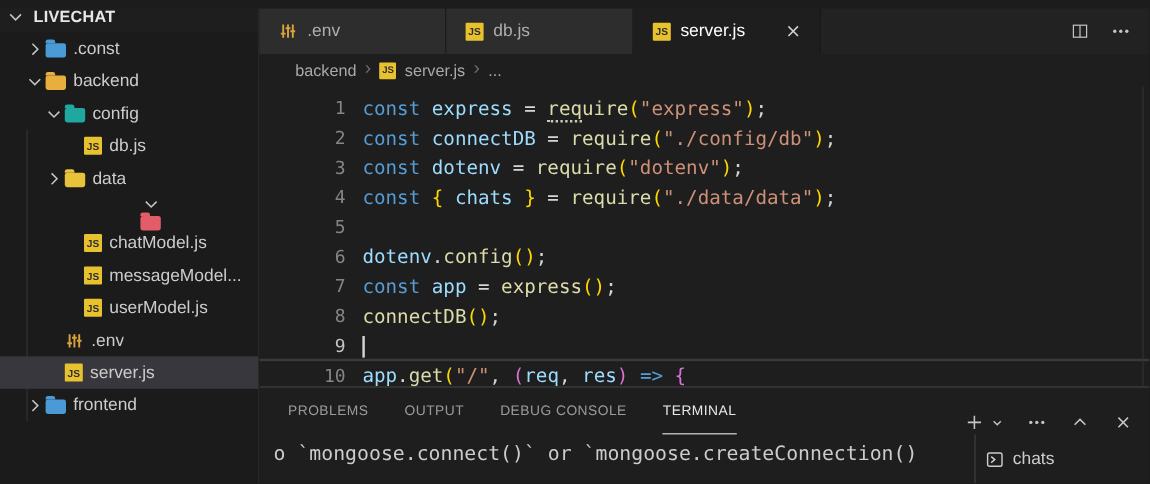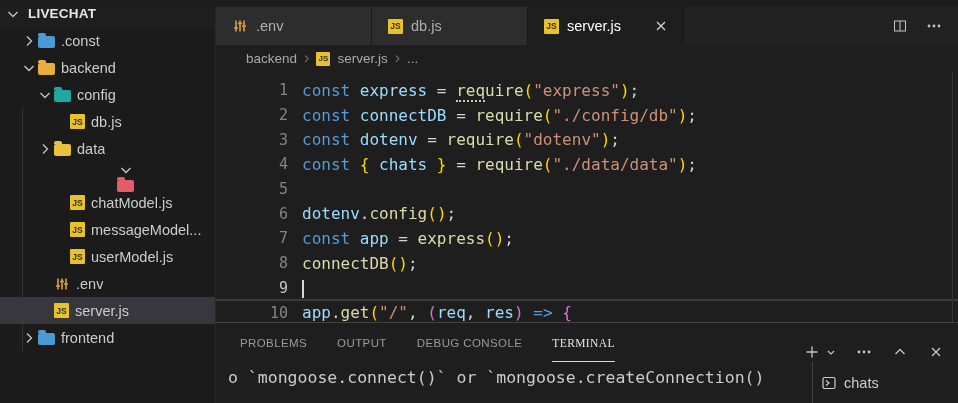--- a/index.html
+++ b/index.html
@@ -60,21 +60,21 @@
   .cline.active .gutter { color:#c6c6c6; }
   .dots { border-bottom:2px dotted #c9c9b8; }
   .cursor { display:inline-block; width:2px; height:18px; background:#d7d7d7; vertical-align:middle; }
 
   
   .panel { height:81px; flex:none; border-top:1px solid #414141; background:#1e1e1e;
            display:flex; flex-direction:column; }
   .panel-bar { height:39px; display:flex; align-items:flex-end; padding-left:24px; flex:none; }
   .ptab { font-size:11.5px; letter-spacing:.4px; color:#9a9a9a; margin-right:30px; cursor:pointer;
           height:100%; display:flex; align-items:center; border-bottom:1px solid transparent; padding-top:2px; }
-  .ptab.active { color:#e7e7e7; border-bottom-color:#d9d9d9;font-family:Liberation Serif, serif; }
+  .ptab.active { color:#e7e7e7; border-bottom-color:#d9d9d9; }
   .panel-actions { flex:1; display:flex; align-items:center; justify-content:flex-end;
                    padding-right:12px; color:#cccccc; }
   .panel-actions .grp { display:flex; align-items:center; gap:2px; margin-left:16px; }
   .panel-body { flex:1; display:flex; min-height:0; }
   .term-out { flex:1; padding:6px 0 0 12px; color:#cccccc; font-family:"DejaVu Sans Mono", monospace;
               font-size:16.5px; white-space:pre; overflow:hidden; }
   .term-list { width:146px; flex:none; border-left:1px solid #414141; padding:6px 0 0 8px; overflow:hidden; }
   .term-row { height:29px; display:flex; align-items:center; gap:7px; color:#cccccc;
               font-size:14.5px; cursor:pointer; }
 </style>

